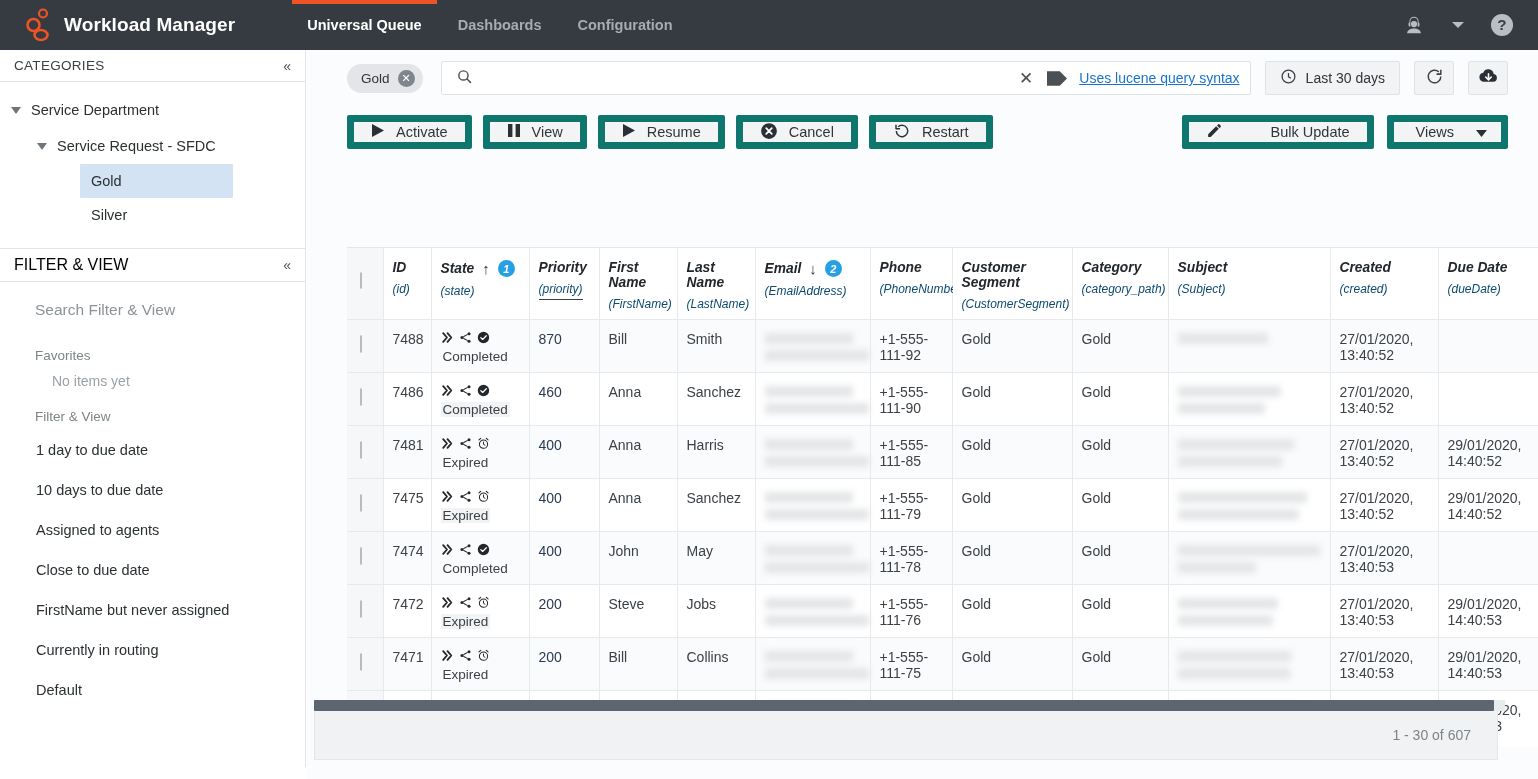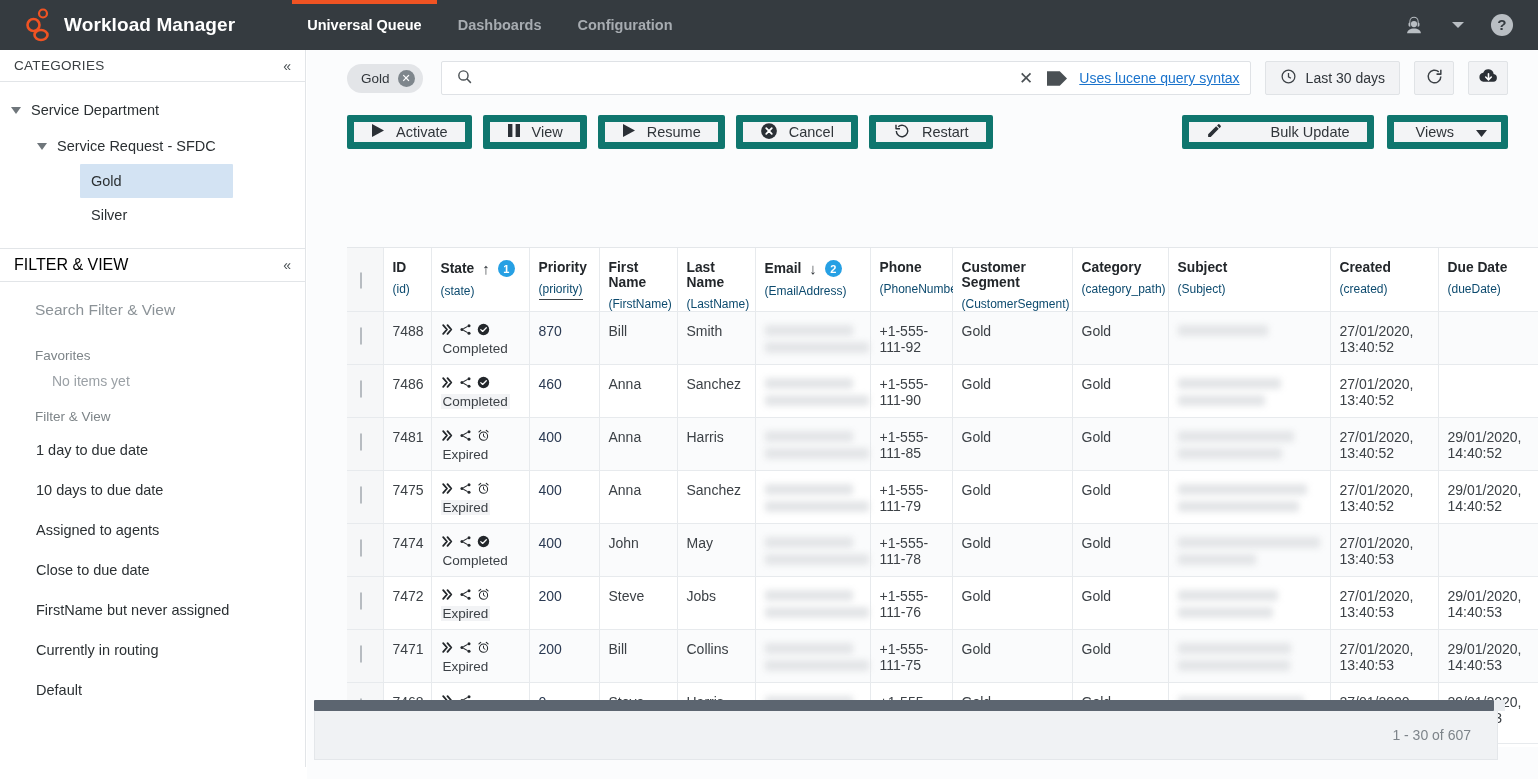--- a/index.html
+++ b/index.html
@@ -130,22 +130,22 @@
   .tablewrap {
     position: absolute; left: 40px; top: 197px; width: 1191px; height: 500px;
     background: #fff; overflow: hidden; border-top: 1px solid #e4e7ea;
   }
   table.grid { border-collapse: collapse; width: 1191px; table-layout: fixed; }
   table.grid th, table.grid td {
     border-right: 1px solid #e7eaed; border-bottom: 1px solid #e7eaed;
     vertical-align: top; text-align: left;
   }
   thead th {
-    background: #fff; height: 59px; padding: 12px 9px 0 9px; font-size: 13.8px;
-    color: #23272b; font-weight: bold; position: relative;
+    background: #fff; height: 59px; padding: 12px 9px 8px 9px; font-size: 13.8px;
+    color: #23272b; font-weight: bold; position: relative; font-style: italic;
   }
   thead th .sub { display: block; font-weight: normal; font-size: 12px; color: #0c4a6e; margin-top: 7px; }
   thead th .sub.underline { border-bottom: 1.5px solid #3c4146; display: inline-block; padding-bottom: 3px; }
   .hdr-line { display: flex; align-items: center; gap: 8px; }
   .sort-arrow { font-size: 15px; color: #30353a; font-weight: bold; }
   .sort-badge {
     width: 17px; height: 17px; border-radius: 50%; background: #26a0e4; color: #fff;
     font-size: 11px; display: inline-flex; align-items: center; justify-content: center; font-weight: bold;
   }
   tbody td { height: 53px; padding: 11px 9px 0 9px; font-size: 14px; color: #3c4146; }

